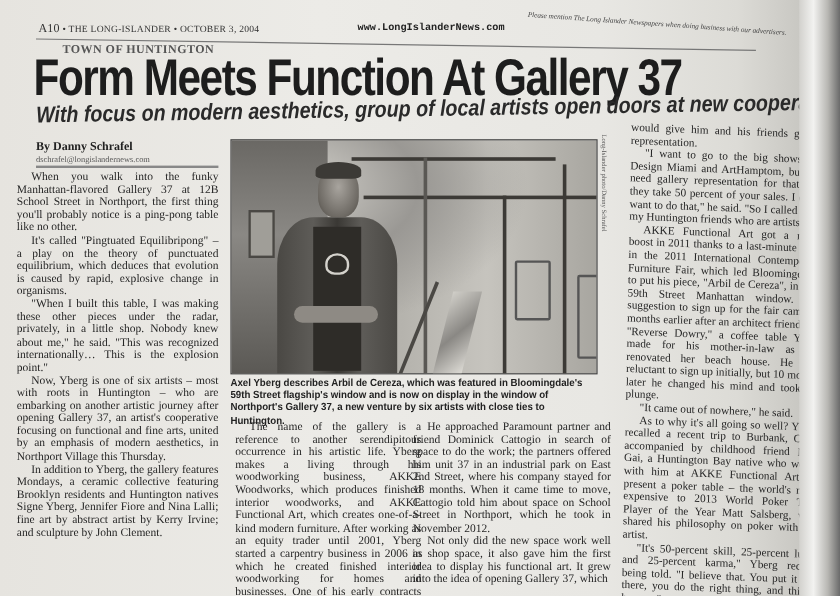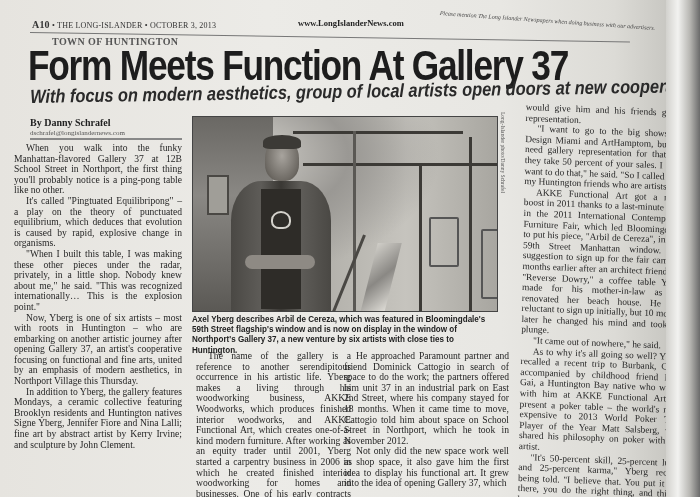--- a/index.html
+++ b/index.html
@@ -23,25 +23,25 @@
       width: 34px; height: 497px;
       background: linear-gradient(90deg, #d2d1cd 0%, #f2f2f0 35%, #b8b7b3 70%, #6a6a6a 100%);
     }
     .folio {
       position: absolute;
       left: 32px; top: 19px;
       font-size: 8px;
       letter-spacing: 0.2px;
       color: #333;
     }
-    .folio .pg { font-weight: bold; font-size: 10px; }
+    .folio .pg { font-weight: normal; font-size: 10px; }
     .site {
       position: absolute;
       left: 298px; top: 18px;
-      font-family: Liberation Serif, serif;
+      font-family: Liberation Mono, monospace;
       font-weight: bold;
       font-size: 8.5px;
       color: #222;
     }
     .mention {
       position: absolute;
       left: 440px; top: 10px;
       font-style: italic;
       font-size: 6px;
       color: #444;
@@ -216,21 +216,21 @@
 </head>
 <body>
 
 <div class="page">
 
   <div class="folio">
     <span class="pg">A10</span>
     <span>•</span>
     <span>THE LONG-ISLANDER</span>
     <span>•</span>
-    <span>OCTOBER 3, 2013</span>
+    <span>OCTOBER 3, 2004</span>
   </div>
   <div class="site">www.LongIslanderNews.com</div>
   <div class="mention">Please mention The Long Islander Newspapers when doing business with our advertisers.</div>
   <div class="rule-top"></div>
 
   <div class="kicker">TOWN OF HUNTINGTON</div>
   <div class="headline">Form Meets Function At Gallery 37</div>
   <div class="subhead">With focus on modern aesthetics, group of local artists open doors at new cooperative</div>
 
   <div class="byline">By Danny Schrafel</div>

